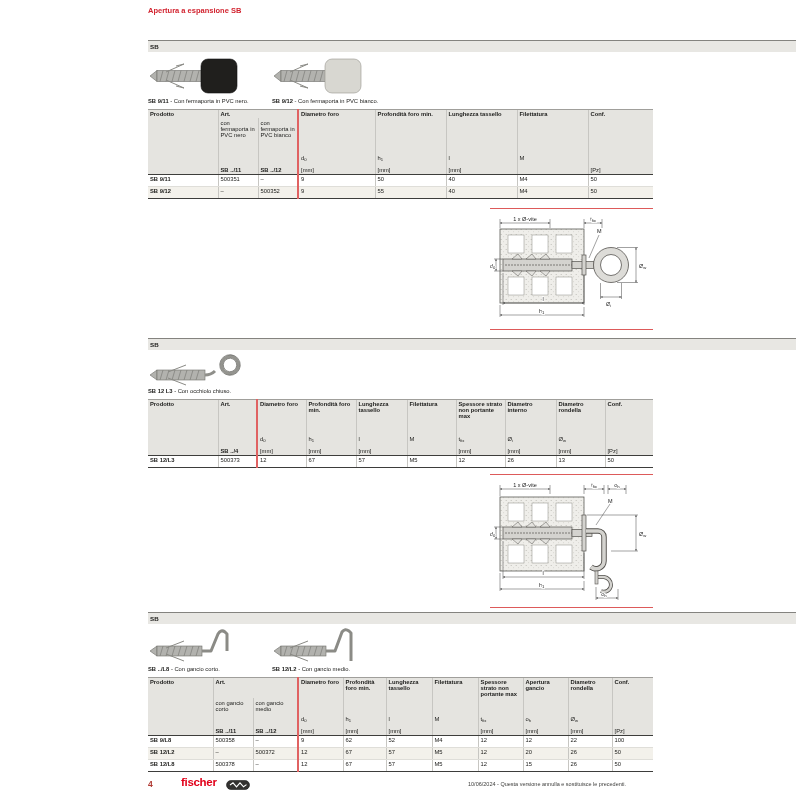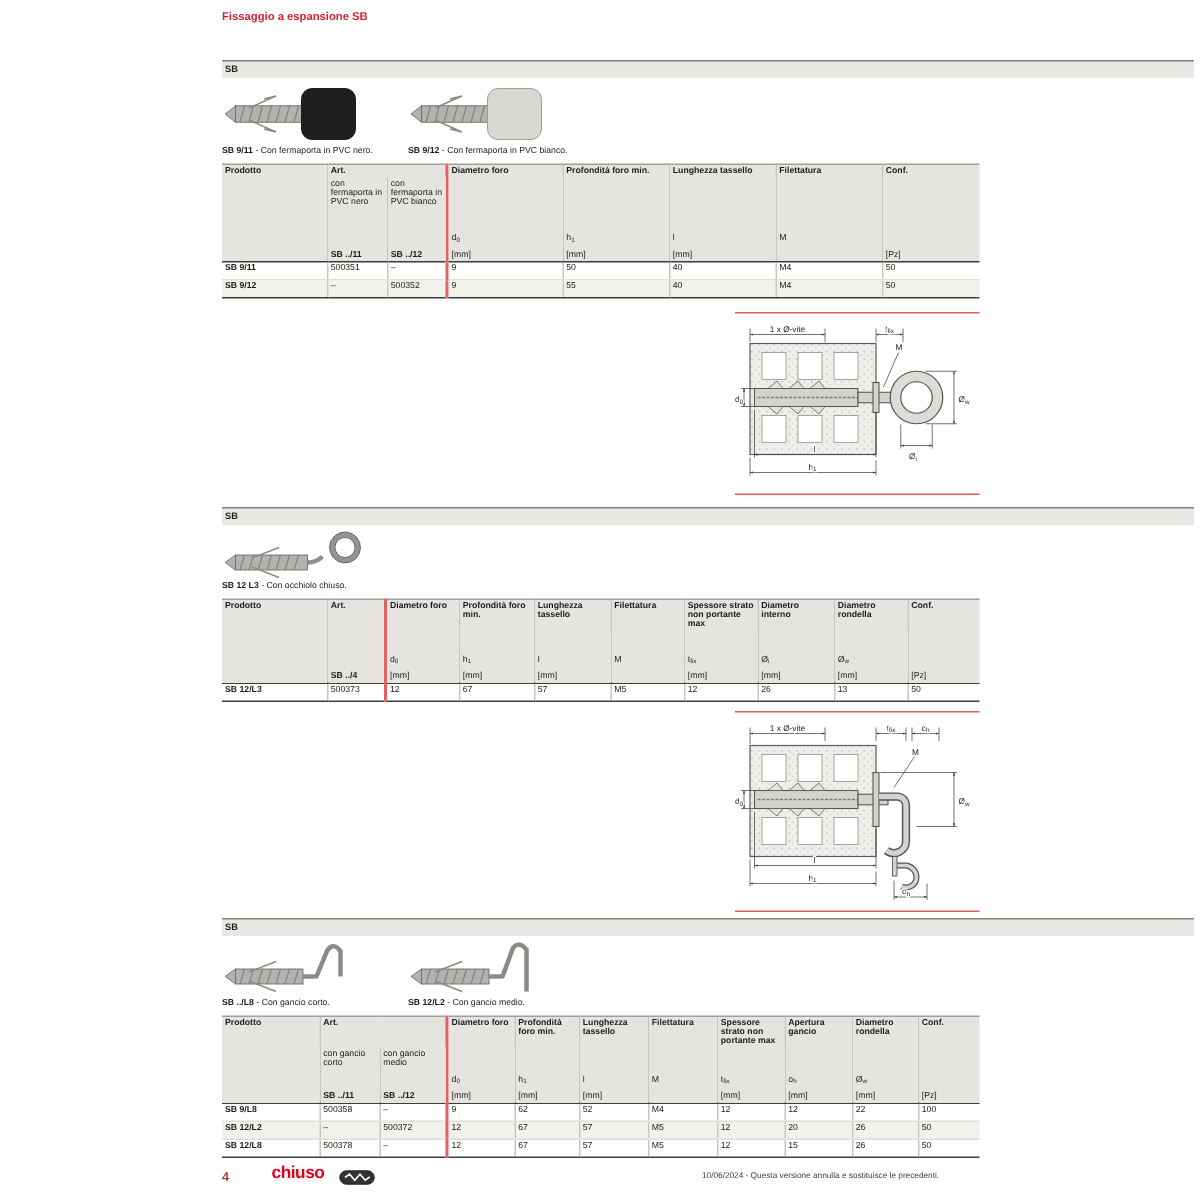--- a/index.html
+++ b/index.html
@@ -43,21 +43,21 @@
   .pnum{position:absolute;left:0;top:3px;font-size:8.5px;font-weight:bold;color:#b03a33}
   .flogo{position:absolute;left:33px;top:0;font-size:11.5px;font-weight:bold;color:#e2001a;letter-spacing:-0.3px}
   .ficon{position:absolute;left:78px;top:4px}
   .fnote{position:absolute;left:320px;top:5px;font-size:5.5px;color:#3d3d3b}
 </style>
 </head>
 <body>
 
 <div class="content">
 
-  <div class="page-title">Fissaggio a espansione SB</div>
+  <div class="page-title">Apertura a espansione SB</div>
 
   <div class="secbar">SB</div>
 
   <div class="imgs" style="height:42px">
     <svg width="92" height="42" viewBox="0 0 92 42">
       <g>
         <polygon points="2,21 9,15.5 9,26.5" fill="#b2b2ae" stroke="#6e6e6a" stroke-width="0.6"></polygon>
         <rect x="9" y="15.5" width="45" height="11" fill="#b2b2ae" stroke="#6e6e6a" stroke-width="0.6"></rect>
         <path d="M15,15.5 l-3,11 M21,15.5 l-3,11 M27,15.5 l-3,11 M33,15.5 l-3,11 M39,15.5 l-3,11 M45,15.5 l-3,11 M51,15.5 l-3,11" stroke="#7d7d79" stroke-width="0.7" fill="none"></path>
         <path d="M36,9 L18,17 M36,9 L28,11 M36,33 L18,25 M36,33 L28,31" stroke="#8a8a85" stroke-width="1" fill="none"></path>
@@ -547,19 +547,19 @@
         <td>26</td>
         <td>50</td>
       </tr>
     </tbody>
   </table>
 
 </div>
 
 <div class="footer">
   <div class="pnum">4</div>
-  <div class="flogo">chiuso</div>
+  <div class="flogo">fischer</div>
   <svg class="ficon" width="24" height="10" viewBox="0 0 24 10">
     <rect x="0.5" y="0.5" width="23" height="9" rx="4.5" fill="#333230" stroke="#1d1d1b" stroke-width="0.6"></rect>
     <path d="M4,5 l3,-2.2 l3.5,4 l3.5,-4 l3.5,4 l3,-2.2" stroke="#ffffff" stroke-width="1.1" fill="none"></path>
   </svg>
   <div class="fnote">10/06/2024 - Questa versione annulla e sostituisce le precedenti.</div>
 </div>
 
 </body></html>

